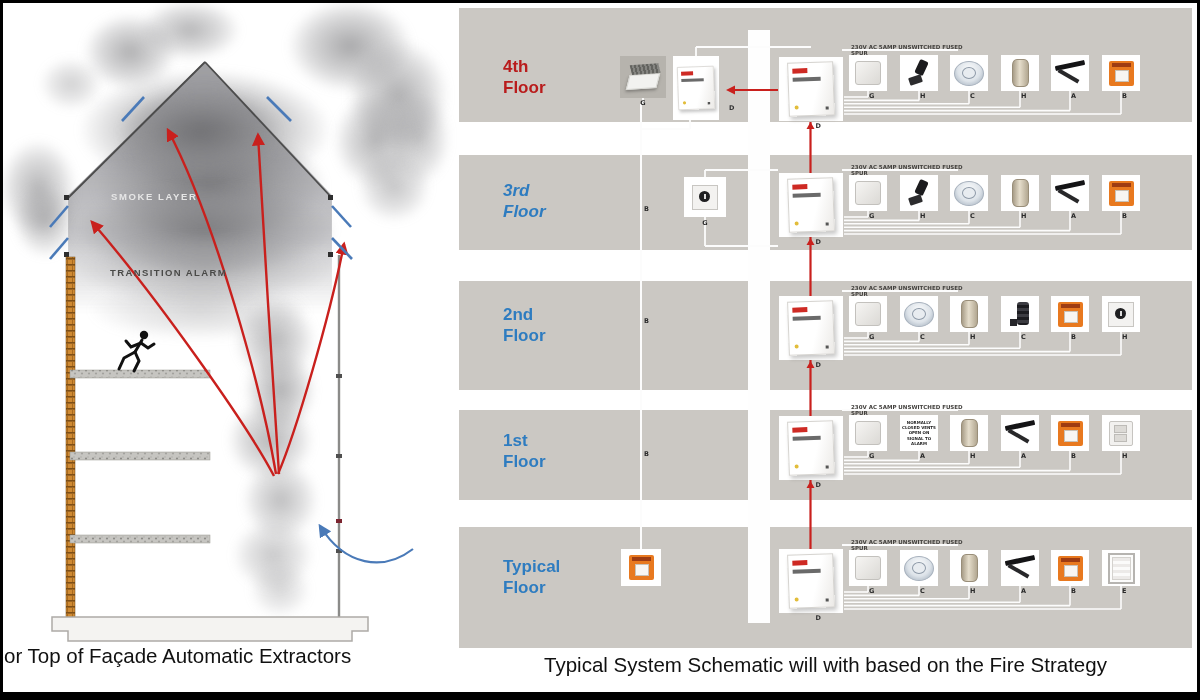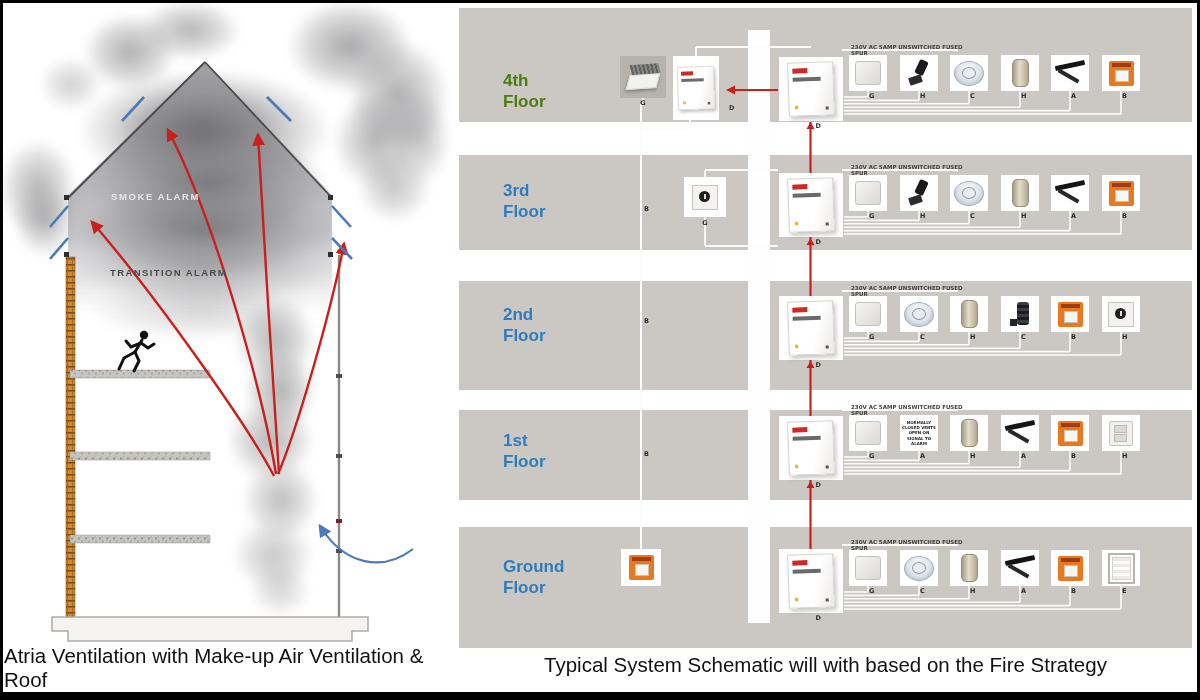--- a/index.html
+++ b/index.html
@@ -188,24 +188,23 @@
       <g stroke="#111" stroke-width="3" stroke-linecap="round" fill="none">
         <circle cx="144" cy="335" r="4.2" fill="#111" stroke="none"></circle>
         <path d="M142,340 L135,352"></path>
         <path d="M135,352 L124,358 L119,369"></path>
         <path d="M135,352 L139,361 L134,371"></path>
         <path d="M141,343 L131,347 L126,341"></path>
         <path d="M141,343 L148,348 L154,344"></path>
       </g>
     </svg>
 
-    <div class="smoke-label">SMOKE ALARM</div>
+    <div class="smoke-label">SMOKE LAYER</div>
     <div class="trans-label">TRANSITION ALARM</div>
     <div class="caption-left">
-      <div>Atria Ventilation with Make-up Air Ventilation &amp; Roof</div>
       <div>or Top of Façade Automatic Extractors</div>
     </div>
   </div>
 
   <div id="schematic">
     <div class="riser-col"></div>
     <svg id="wires" width="1200" height="700" viewBox="0 0 1200 700">
         <line x1="810.5" y1="122" x2="810.5" y2="557" stroke="#c9201d" stroke-width="2.2"></line>
         <line x1="778" y1="90" x2="729" y2="90" stroke="#c9201d" stroke-width="2.2"></line>
         <polygon points="726,90 735,85.5 735,94.5" fill="#c9201d"></polygon>
@@ -284,42 +283,42 @@
         <line x1="1020" y1="586" x2="1020" y2="602.2" stroke="#fcfcfc" stroke-width="1.6"></line>
         <line x1="1020" y1="602.2" x2="844" y2="602.2" stroke="#fcfcfc" stroke-width="1.6"></line>
         <line x1="1070" y1="586" x2="1070" y2="605.6" stroke="#fcfcfc" stroke-width="1.6"></line>
         <line x1="1070" y1="605.6" x2="844" y2="605.6" stroke="#fcfcfc" stroke-width="1.6"></line>
         <line x1="1121" y1="586" x2="1121" y2="609" stroke="#fcfcfc" stroke-width="1.6"></line>
         <line x1="1121" y1="609" x2="844" y2="609" stroke="#fcfcfc" stroke-width="1.6"></line>
         <line x1="641" y1="104" x2="641" y2="549" stroke="#fcfcfc" stroke-width="2"></line>
       </svg>
     <div class="caption-right">Typical System Schematic will with based on the Fire Strategy</div>
   <div class="band" style="top: 8px; height: 114px; background: rgb(203, 200, 195);"></div>
-      <div class="floor-label" style="top: 70px; color: #4d7c0f;">
+      <div class="floor-label" style="top: 56px; color: #b91c1c;">
         <div>4th</div>
         <div>Floor</div>
       </div>
       <div class="band" style="top: 155px; height: 95px; background: rgb(203, 200, 195);"></div>
-      <div class="floor-label" style="top: 180px; color: rgb(46, 124, 192);">
+      <div class="floor-label" style="top: 180px; color: rgb(46, 124, 192); font-style: italic;">
         <div>3rd</div>
         <div>Floor</div>
       </div>
       <div class="band" style="top: 281px; height: 109px; background: rgb(203, 200, 195);"></div>
       <div class="floor-label" style="top: 304px; color: rgb(46, 124, 192);">
         <div>2nd</div>
         <div>Floor</div>
       </div>
       <div class="band" style="top: 410px; height: 90px; background: rgb(203, 200, 195);"></div>
       <div class="floor-label" style="top: 430px; color: rgb(46, 124, 192);">
         <div>1st</div>
         <div>Floor</div>
       </div>
       <div class="band" style="top: 527px; height: 121px; background: rgb(203, 200, 195);"></div>
       <div class="floor-label" style="top: 556px; color: rgb(46, 124, 192);">
-        <div>Ground</div>
+        <div>Typical</div>
         <div>Floor</div>
       </div>
       <div class="spur" style="left: 851px; top: 44px;">230V AC 5AMP UNSWITCHED FUSED SPUR</div>
       <div class="panel-box" style="left: 779px; top: 57px; width: 64px; height: 64px;">
         <span class="ic ic-panel">
           <span class="pdot"></span>
           <span class="pdot2"></span>
         </span>
       </div>
       <div class="d-label" style="left: 815.5px; top: 122px;">D</div>

